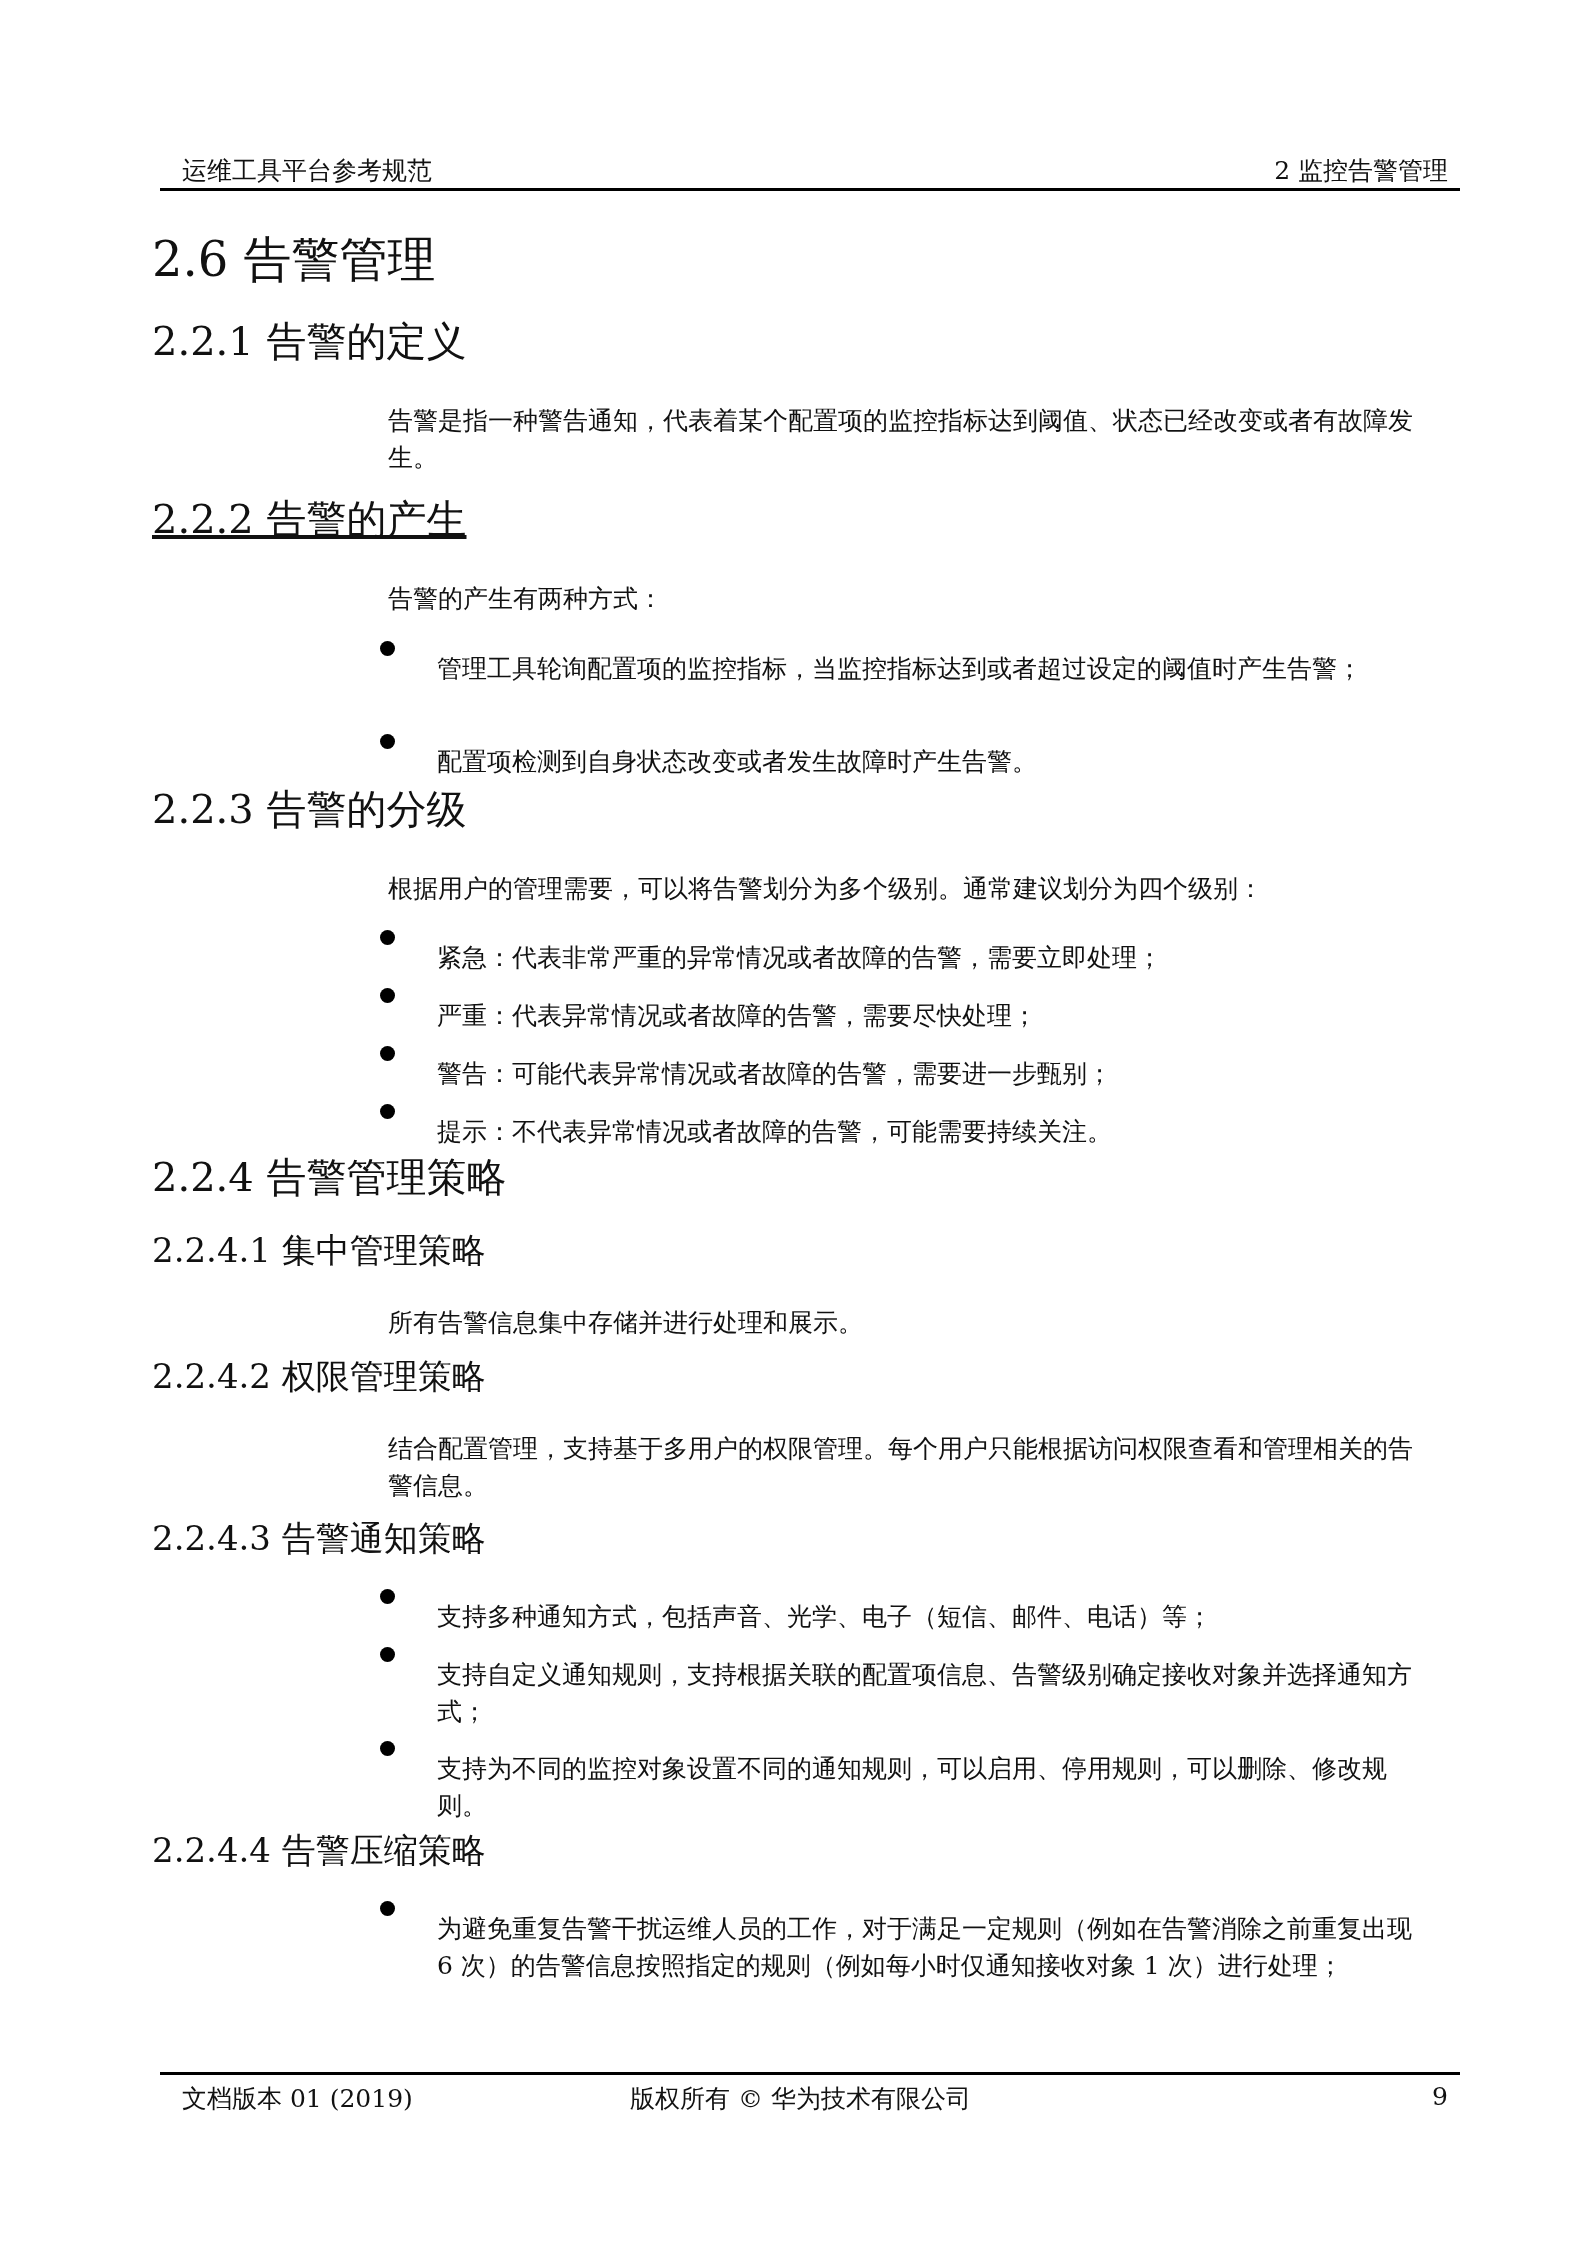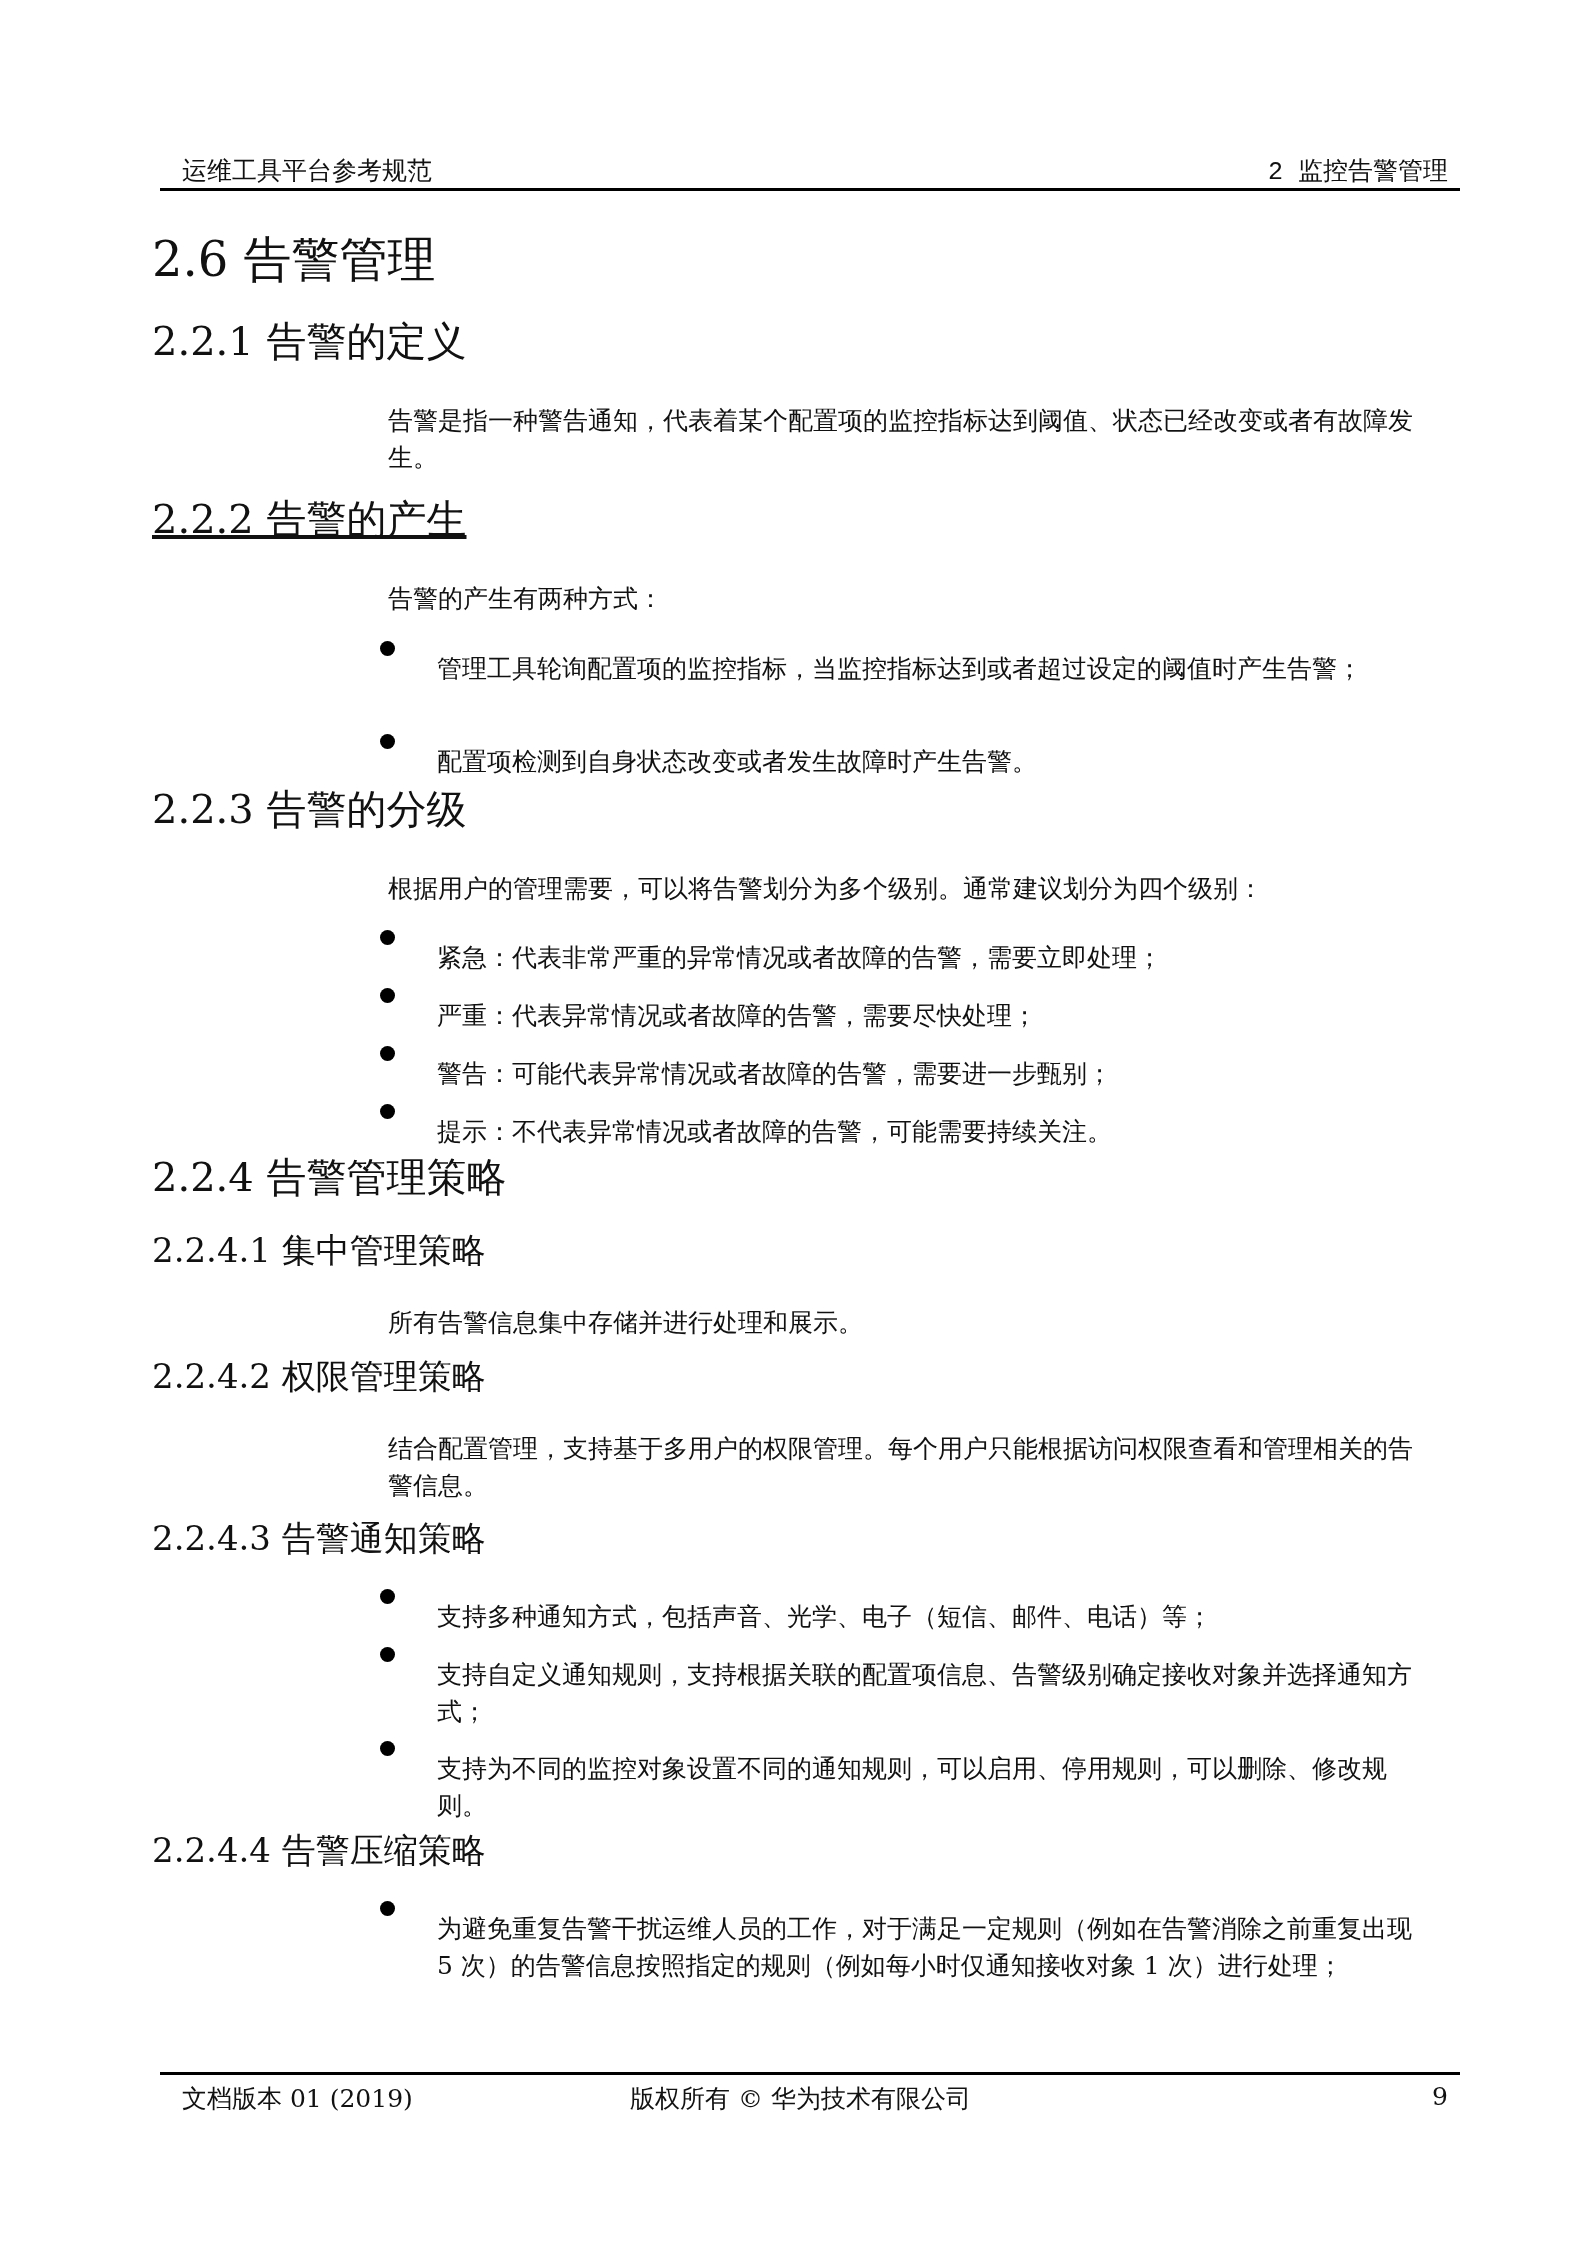--- a/index.html
+++ b/index.html
@@ -1,20 +1,20 @@
 <!DOCTYPE html>
 <html><head>
 <meta charset="utf-8">
 <style>
   html, body { margin: 0; padding: 0; background: #ffffff; }
   body { width: 1586px; height: 2244px; position: relative; overflow: hidden;
          font-family: "DejaVu Serif", "Liberation Serif", serif; color: #111; }
   .header { position: absolute; left: 170px; top: 150px; width: 1290px; height: 40px; }
   .header .left { position: absolute; left: 12px; top: 4px; font-size: 25px; }
-  .header .right { position: absolute; right: 12px; top: 4px; font-size: 25px; font-family: Liberation Mono, monospace; }
+  .header .right { position: absolute; right: 12px; top: 4px; font-size: 25px; }
   .header-rule { position: absolute; left: 160px; top: 188px; width: 1300px; height: 3px; background: #000; }
   .footer-rule { position: absolute; left: 160px; top: 2072px; width: 1300px; height: 3px; background: #000; }
   .footer { position: absolute; left: 170px; top: 2078px; width: 1290px; height: 40px; font-size: 25px; }
   .footer .left { position: absolute; left: 12px; top: 4px; }
   .footer .center { position: absolute; left: 460px; top: 4px; }
   .footer .right { position: absolute; right: 12px; top: 4px; }
   .h1, .h2, .h3 { position: absolute; left: 152px; margin: 0; font-weight: normal; white-space: nowrap; }
   .h1 { font-size: 48px; }
   .h2 { font-size: 40px; }
   .h3 { font-size: 34px; }
@@ -85,21 +85,21 @@
   <span class="text">支持自定义通知规则，支持根据关联的配置项信息、告警级别确定接收对象并选择通知方式；</span>
 </div>
 <div class="bullet" style="top:1730px;">
   <span class="dot"></span>
   <span class="text">支持为不同的监控对象设置不同的通知规则，可以启用、停用规则，可以删除、修改规则。</span>
 </div>
 
 <h3 class="h3" style="top:1828px;">2.2.4.4 告警压缩策略</h3>
 <div class="bullet" style="top:1890px;">
   <span class="dot"></span>
-  <span class="text">为避免重复告警干扰运维人员的工作，对于满足一定规则（例如在告警消除之前重复出现 5 次）的告警信息按照指定的规则（例如每小时仅通知接收对象 1 次）进行处理；</span>
+  <span class="text">为避免重复告警干扰运维人员的工作，对于满足一定规则（例如在告警消除之前重复出现 6 次）的告警信息按照指定的规则（例如每小时仅通知接收对象 1 次）进行处理；</span>
 </div>
 
 <div class="footer-rule"></div>
 <div class="footer">
   <span class="left">文档版本 01 (2019)</span>
   <span class="center">版权所有 © 华为技术有限公司</span>
   <span class="right">9</span>
 </div>
 
 </body></html>

